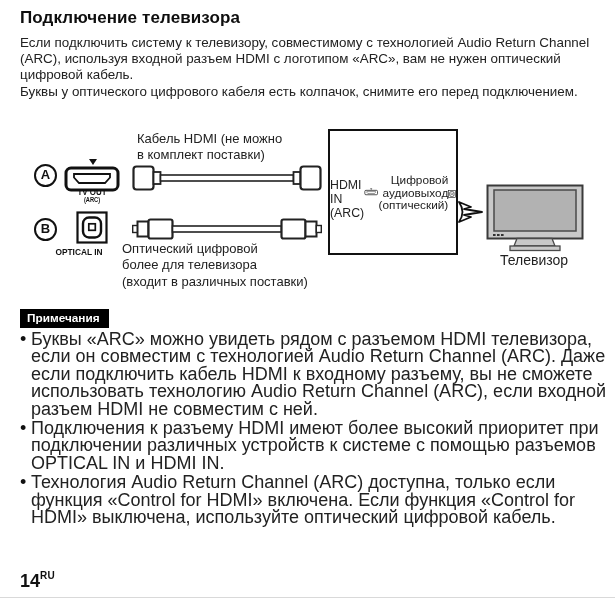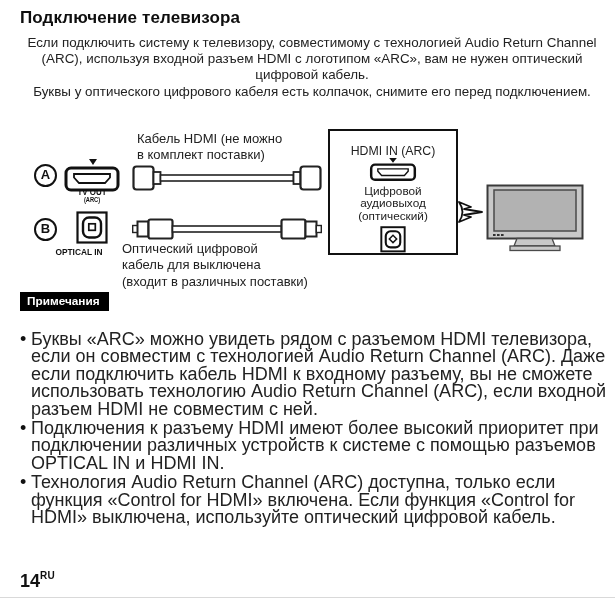--- a/index.html
+++ b/index.html
@@ -11,21 +11,21 @@
   #page{position:relative;width:615px;height:613px;background:#fff;}
 
   .title{
     position:absolute;left:20px;top:8px;width:580px;
     font-size:17px;font-weight:bold;color:#0e0e0e;letter-spacing:.1px;
   }
   .intro{
     position:absolute;left:20px;top:35px;width:584px;
     font-size:13.4px;line-height:16.2px;color:#222;
   }
-  .intro p{margin:0;text-align:center;}
+  .intro p{margin:0;}
 
   
   .marker{
     position:absolute;width:19px;height:19px;border:2.6px solid #111;border-radius:50%;
     font-size:13px;font-weight:bold;color:#111;text-align:center;line-height:18px;
   }
   .marker-a{left:34px;top:164px;}
   .marker-b{left:34px;top:218px;}
 
   .svg-abs{position:absolute;}
@@ -40,33 +40,33 @@
   .cable-a-label{
     position:absolute;left:137px;top:131px;font-size:13px;line-height:15.5px;color:#222;
   }
   .cable-b-label{
     position:absolute;left:122px;top:241px;font-size:13px;line-height:16.4px;color:#222;
   }
 
   .tv-box{
     position:absolute;left:328px;top:129px;width:126px;height:122px;
     border:2.6px solid #111;background:#fff;
-    display:flex;flex-direction:column;align-items:center;
+    display:flex;flex-direction:row;align-items:center;
   }
   .tv-box .hdmi-in-label{margin-top:13px;font-size:12.3px;color:#222;}
-  .tv-box .audio-out-label{font-size:11.8px;line-height:12.6px;color:#222;text-align:center;margin-top:2px;}
+  .tv-box .audio-out-label{font-size:11.8px;line-height:12.6px;color:#222;text-align:right;margin-top:2px;}
 
   .tv-caption{
     position:absolute;left:482px;top:252px;width:104px;text-align:center;
     font-size:14px;color:#222;
   }
 
   
   .notes-heading{
-    position:absolute;left:20px;top:292px;
+    position:absolute;left:20px;top:309px;
     background:#000;color:#fff;font-size:11.8px;font-weight:bold;
     padding:2px 9px 3px 7px;
   }
   .notes-list{
     position:absolute;left:20px;top:331px;width:590px;
     margin:0;padding:0;list-style:none;
     font-size:18px;line-height:17.4px;color:#222;
   }
   .notes-list li{position:relative;padding-left:11px;margin:0 0 2px 0;}
   .notes-list li::before{content:"\2022";position:absolute;left:0;top:0;color:#111;}
@@ -131,21 +131,21 @@
       <rect x="16.5" y="2.5" width="24" height="19" rx="2" stroke-width="2.2"></rect>
       <rect x="40.5" y="9" width="109" height="6" stroke-width="1.6"></rect>
       <rect x="149.5" y="2.5" width="24" height="19" rx="2" stroke-width="2.2"></rect>
       <rect x="173.5" y="4.5" width="11" height="15" stroke-width="2"></rect>
       <rect x="184.3" y="8.5" width="5" height="7" stroke-width="1.4"></rect>
     </g>
   </svg>
 
   <div class="cable-b-label">
     <div>Оптический цифровой</div>
-    <div>кабель для выключена</div>
+    <div>более для телевизора</div>
     <div>(входит в различных поставки)</div>
   </div>
 
   <div class="tv-box">
     <div class="hdmi-in-label">HDMI IN (ARC)</div>
     <svg width="52" height="26" viewBox="0 0 52 26">
       <polygon points="22,0 30,0 26,5" fill="#111"></polygon>
       <rect x="3" y="7" width="46" height="16" rx="4" fill="#fff" stroke="#111" stroke-width="2.6"></rect>
       <path d="M10,11.5 h32 v2.5 l-4,4.5 H14 l-4,-4.5 z" fill="#fff" stroke="#111" stroke-width="1.5"></path>
     </svg>
@@ -166,20 +166,21 @@
 
   <svg class="svg-abs" style="left:486px;top:184px" width="100" height="68" viewBox="0 0 100 68">
     <rect x="1.5" y="1.5" width="95" height="53" fill="#c9c9c9" stroke="#3a3a3a" stroke-width="2"></rect>
     <rect x="8" y="6" width="82" height="41" fill="#b2b2b2" stroke="#4a4a4a" stroke-width="1.5"></rect>
     <rect x="7" y="50" width="2.6" height="2" fill="#333"></rect>
     <rect x="11" y="50" width="2.6" height="2" fill="#333"></rect>
     <rect x="15" y="50" width="2.6" height="2" fill="#333"></rect>
     <polygon points="31,54.5 66,54.5 69,62 28,62" fill="#c9c9c9" stroke="#4a4a4a" stroke-width="1.3"></polygon>
     <rect x="24" y="62" width="50" height="4.5" fill="#c9c9c9" stroke="#4a4a4a" stroke-width="1.3"></rect>
   </svg>
+  <div class="tv-caption">Телевизор</div>
 
   <div class="notes-heading">Примечания</div>
   <ul class="notes-list">
     <li><span>Буквы «ARC» можно увидеть рядом с разъемом HDMI телевизора, если он совместим с технологией Audio Return Channel (ARC). Даже если подключить кабель HDMI к входному разъему, вы не сможете использовать технологию Audio Return Channel (ARC), если входной разъем HDMI не совместим с ней.</span></li>
     <li><span>Подключения к разъему HDMI имеют более высокий приоритет при подключении различных устройств к системе с помощью разъемов OPTICAL IN и HDMI IN.</span></li>
     <li><span>Технология Audio Return Channel (ARC) доступна, только если функция «Control for HDMI» включена. Если функция «Control for HDMI» выключена, используйте оптический цифровой кабель.</span></li>
   </ul>
 
   <div class="page-number"><span>14</span><sup>RU</sup></div>
   <div class="bottom-rule"></div>

